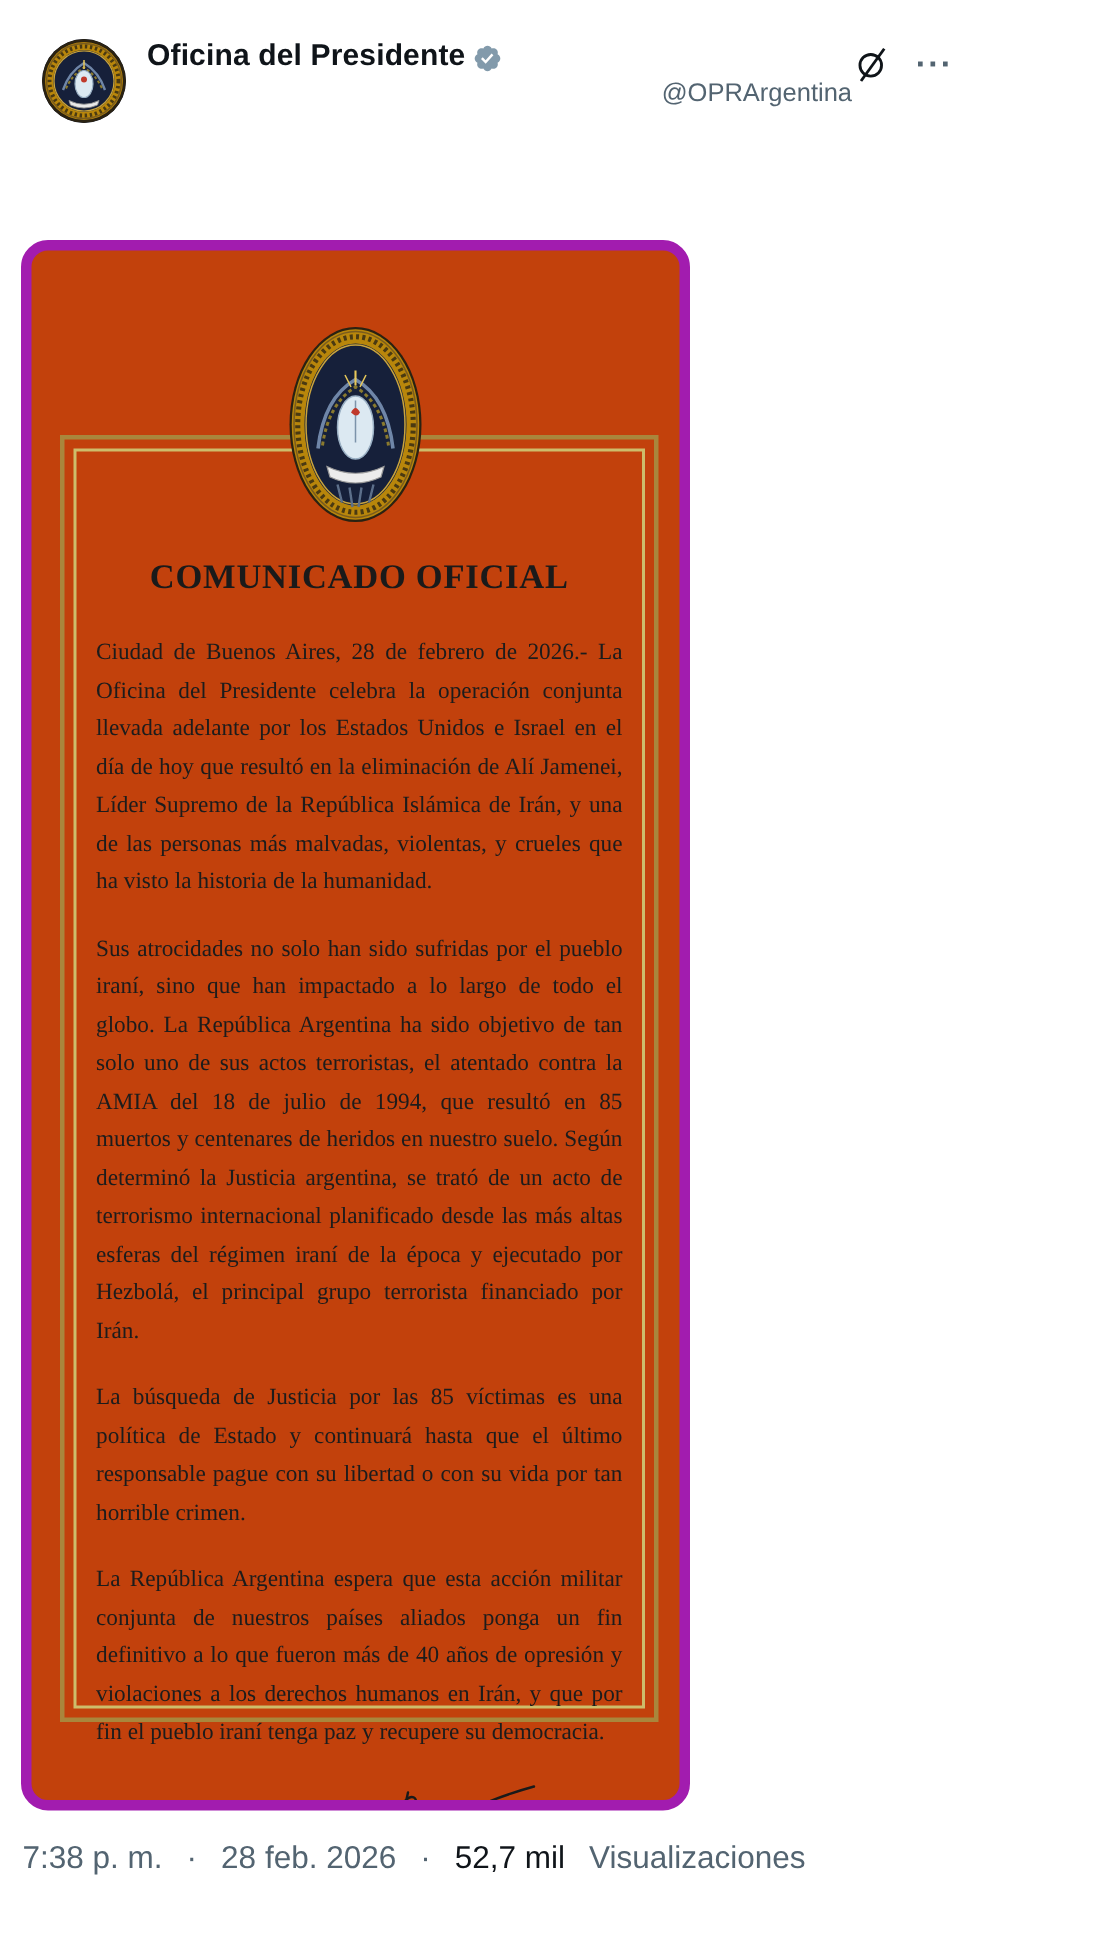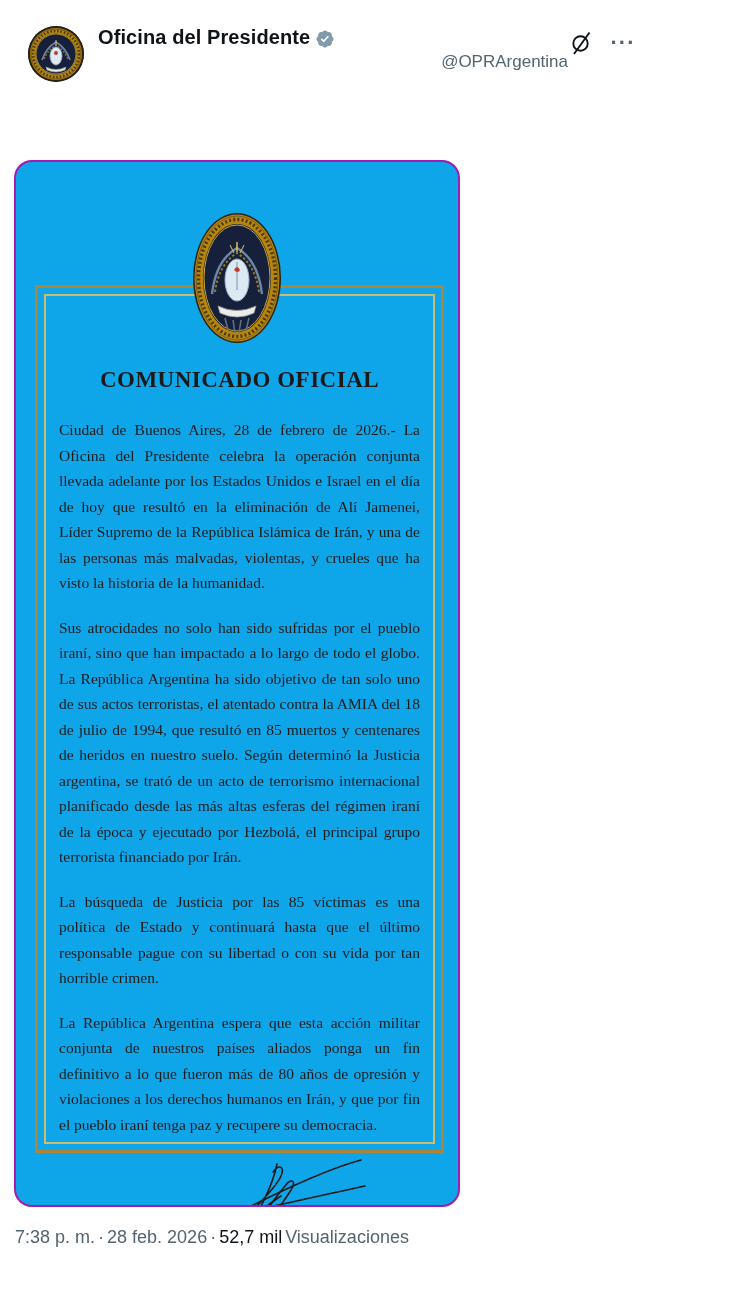--- a/index.html
+++ b/index.html
@@ -13,43 +13,43 @@
   .name-row { display:flex; align-items:center; gap:5px; }
   .display-name { font-size:20px; font-weight:bold; color:#0f1419; letter-spacing:.1px; }
   .verified { width:20px; height:20px; flex:0 0 auto; margin-top:2px; }
   .handle { font-size:17px; color:#536471; margin-top:3px;text-align:right; }
   .header-actions { display:flex; align-items:center; gap:16px; margin-top:4px; }
   .grok-btn, .more-btn { width:26px; height:26px; display:flex; align-items:center; justify-content:center; cursor:pointer; }
   .more-dots { color:#536471; font-size:22px; letter-spacing:1px; line-height:10px; font-weight:bold; }
 
   
   .media-card { position:absolute; left:14px; top:160px; width:446px; height:1047px;
-    border:2px solid #a21caf; border-radius:18px; background:#0ea5e9; overflow:hidden; }
+    border:7px solid #a21caf; border-radius:18px; background:#c2410c; overflow:hidden; }
 
   .doc-frame { position:absolute; left:19px; right:14px; top:123px; bottom:52px;
     border:3px solid #a9863c; }
   .doc-frame-inner { position:absolute; inset:6px; border:2px solid #cdbd6b; }
 
   .emblem { position:absolute; top:50px; left:50%; transform:translateX(-50%); width:90px; height:132px; z-index:3; }
 
   .doc-content { position:absolute; left:19px; right:14px; top:123px; bottom:52px; padding:82px 24px 0; z-index:2; }
   .doc-title { text-align:center; font-family:"Liberation Serif",serif; font-weight:bold;
     font-size:23px; color:#1a1a1a; letter-spacing:.5px; }
   .doc-subtitle { text-align:center; font-family:"Liberation Serif",serif; font-weight:bold;
     font-size:11px; color:#1a1a1a; letter-spacing:.4px; margin-top:12px; }
   .doc-body { margin-top:24px; }
   .doc-body p { font-family:"Liberation Serif",serif; font-size:15.5px; line-height:25.5px;
     color:#1c1c1c; text-align:justify; margin-bottom:19px; }
 
   .signature-block { width:230px; margin:2px 26px 0 auto; text-align:center; position:relative; }
   .signature-scribble { width:180px; height:92px; display:block; margin:0 auto -4px; }
 
   
-  .tweet-meta { position:absolute; left:15px; top:1227px; font-size:18px; color:#536471;
-    display:flex; align-items:baseline; gap:3px; white-space:nowrap; }
+  .tweet-meta { position:absolute; left:15px; top:1227px; font-size:21px; color:#536471;
+    display:flex; align-items:baseline; gap:16px; white-space:nowrap; }
   .views-count { color:#0f1419; font-weight:normal; }
 </style>
 </head>
 <body>
 
 <div class="page">
 
   <div class="tweet-header">
     <div class="avatar">
       <svg viewBox="0 0 56 56" width="56" height="56">
@@ -113,21 +113,21 @@
       <path d="M26,94 Q45,103 64,94 L62,101 Q45,109 28,101 Z" fill="#ececec" stroke="#9a9a9a" stroke-width="0.8"></path>
       <path d="M33,106 L36,118 M41,108 L43,121 M49,108 L47,121 M57,106 L54,118" stroke="#5c6f8a" stroke-width="1.6" fill="none"></path>
     </svg>
 
     <div class="doc-content">
       <div class="doc-title">COMUNICADO OFICIAL</div>
       <div class="doc-body">
         <p>Ciudad de Buenos Aires, 28 de febrero de 2026.- La Oficina del Presidente celebra la operación conjunta llevada adelante por los Estados Unidos e Israel en el día de hoy que resultó en la eliminación de Alí Jamenei, Líder Supremo de la República Islámica de Irán, y una de las personas más malvadas, violentas, y crueles que ha visto la historia de la humanidad.</p>
         <p>Sus atrocidades no solo han sido sufridas por el pueblo iraní, sino que han impactado a lo largo de todo el globo. La República Argentina ha sido objetivo de tan solo uno de sus actos terroristas, el atentado contra la AMIA del 18 de julio de 1994, que resultó en 85 muertos y centenares de heridos en nuestro suelo. Según determinó la Justicia argentina, se trató de un acto de terrorismo internacional planificado desde las más altas esferas del régimen iraní de la época y ejecutado por Hezbolá, el principal grupo terrorista financiado por Irán.</p>
         <p>La búsqueda de Justicia por las 85 víctimas es una política de Estado y continuará hasta que el último responsable pague con su libertad o con su vida por tan horrible crimen.</p>
-        <p>La República Argentina espera que esta acción militar conjunta de nuestros países aliados ponga un fin definitivo a lo que fueron más de 80 años de opresión y violaciones a los derechos humanos en Irán, y que por fin el pueblo iraní tenga paz y recupere su democracia.</p>
+        <p>La República Argentina espera que esta acción militar conjunta de nuestros países aliados ponga un fin definitivo a lo que fueron más de 40 años de opresión y violaciones a los derechos humanos en Irán, y que por fin el pueblo iraní tenga paz y recupere su democracia.</p>
       </div>
 
       <div class="signature-block">
         <svg class="signature-scribble" viewBox="0 0 180 92">
           <g fill="none" stroke="#1a1a1a" stroke-width="1.6" stroke-linecap="round">
             <path d="M6,78 C40,62 120,18 172,4"></path>
             <path d="M10,66 C50,58 120,42 176,30"></path>
             <path d="M88,8 C84,28 70,58 56,74 C50,80 46,76 52,68 C66,50 86,34 92,20 C96,10 90,8 84,16"></path>
             <path d="M60,86 C70,66 84,44 96,30 C102,22 108,24 102,34 C92,50 78,66 84,70 C90,74 102,60 110,50"></path>
             <path d="M30,84 C52,70 74,52 92,40"></path>

